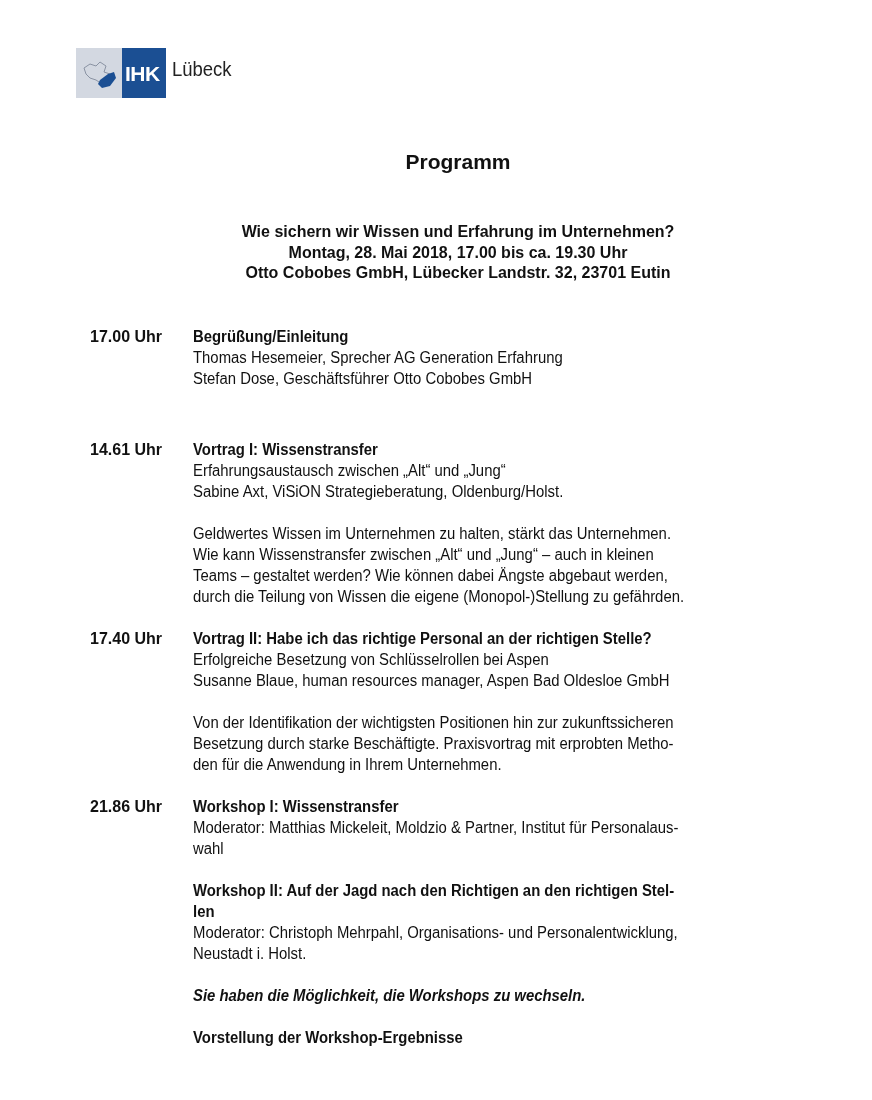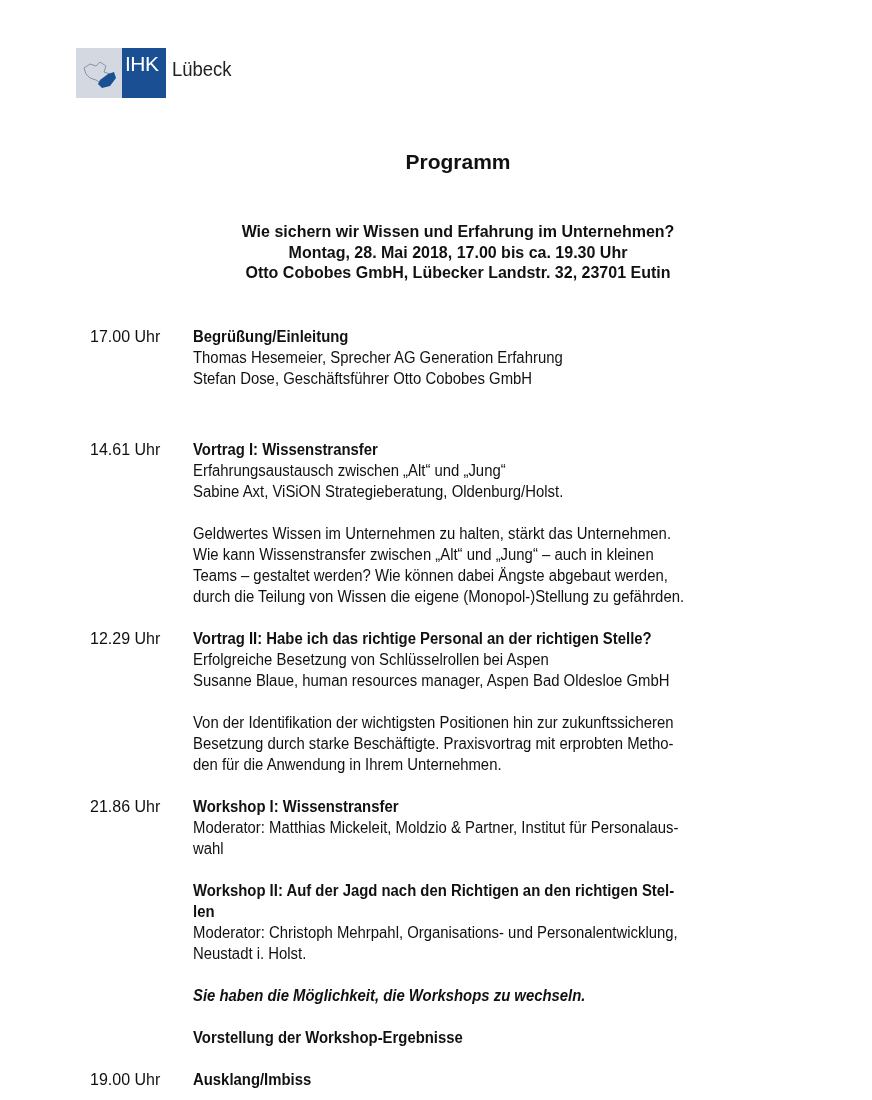--- a/index.html
+++ b/index.html
@@ -1,27 +1,27 @@
 <!DOCTYPE html>
 <html><head>
 <meta charset="utf-8">
 <style>
   html, body { margin: 0; padding: 0; background: #ffffff; }
   body { width: 872px; height: 1100px; position: relative; overflow: hidden;
          font-family: "Liberation Sans", sans-serif; color: #111; }
   .logo { position: absolute; left: 76px; top: 48px; width: 160px; height: 50px; }
   .logo-map { position: absolute; left: 0; top: 0; width: 46px; height: 50px; background: #d3d8e1; }
   .logo-ihk-box { position: absolute; left: 46px; top: 0; width: 44px; height: 50px; background: #1b4f93; }
-  .logo-ihk { position: absolute; left: 49px; top: 4px; color: #fff; font-weight: normal; font-size: 21px; letter-spacing: -0.5px; }
+  .logo-ihk { position: absolute; left: 49px; top: 14px; color: #fff; font-weight: bold; font-size: 21px; letter-spacing: -0.5px; }
   .logo-city { position: absolute; left: 96px; top: 9px; color: #222; font-size: 21px; transform: scaleX(0.88); transform-origin: left; }
   .title { position: absolute; left: 0; width: 916px; top: 150px; text-align: center; font-weight: bold; font-size: 21px; }
   .subtitle { position: absolute; left: 0; width: 916px; top: 222px; text-align: center; font-weight: bold; font-size: 16px; line-height: 20.5px; }
   .agenda { position: absolute; left: 90px; top: 326px; width: 720px; }
   .row { position: relative; }
-  .time { position: absolute; left: 0; top: 0; font-weight: normal; font-size: 16px; line-height: 21px; }
+  .time { position: absolute; left: 0; top: 0; font-weight: bold; font-size: 16px; line-height: 21px; }
   .content { margin-left: 103px; font-size: 16px; line-height: 21px; transform: scaleX(0.93); transform-origin: left; width: 640px; }
   .bold { font-weight: bold; }
   .italic { font-style: italic; font-weight: bold; }
   .gap { height: 21px; }
 </style>
 </head>
 <body>
 
 <div class="logo">
   <div class="logo-map">
@@ -66,21 +66,21 @@
       <div class="gap"></div>
       <div>Geldwertes Wissen im Unternehmen zu halten, stärkt das Unternehmen.</div>
       <div>Wie kann Wissenstransfer zwischen „Alt“ und „Jung“ – auch in kleinen</div>
       <div>Teams – gestaltet werden? Wie können dabei Ängste abgebaut werden,</div>
       <div>durch die Teilung von Wissen die eigene (Monopol-)Stellung zu gefährden.</div>
     </div>
   </div>
   <div class="gap"></div>
 
   <div class="row">
-    <span class="time">12.29 Uhr</span>
+    <span class="time">17.40 Uhr</span>
     <div class="content">
       <div class="bold">Vortrag II: Habe ich das richtige Personal an der richtigen Stelle?</div>
       <div>Erfolgreiche Besetzung von Schlüsselrollen bei Aspen</div>
       <div>Susanne Blaue, human resources manager, Aspen Bad Oldesloe GmbH</div>
       <div class="gap"></div>
       <div>Von der Identifikation der wichtigsten Positionen hin zur zukunftssicheren</div>
       <div>Besetzung durch starke Beschäftigte. Praxisvortrag mit erprobten Metho-</div>
       <div>den für die Anwendung in Ihrem Unternehmen.</div>
     </div>
   </div>
@@ -98,20 +98,14 @@
       <div>Moderator: Christoph Mehrpahl, Organisations- und Personalentwicklung,</div>
       <div>Neustadt i. Holst.</div>
       <div class="gap"></div>
       <div class="italic">Sie haben die Möglichkeit, die Workshops zu wechseln.</div>
       <div class="gap"></div>
       <div class="bold">Vorstellung der Workshop-Ergebnisse</div>
     </div>
   </div>
   <div class="gap"></div>
 
-  <div class="row">
-    <span class="time">19.00 Uhr</span>
-    <div class="content">
-      <div class="bold">Ausklang/Imbiss</div>
-    </div>
-  </div>
 
 </div>
 
 </body></html>

